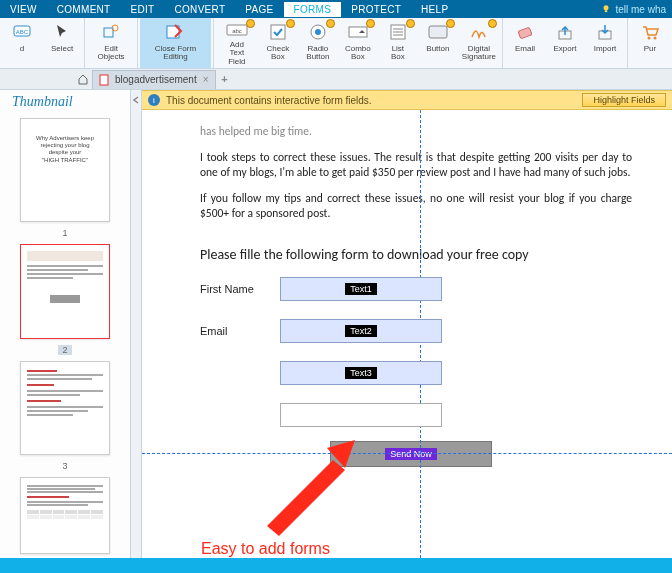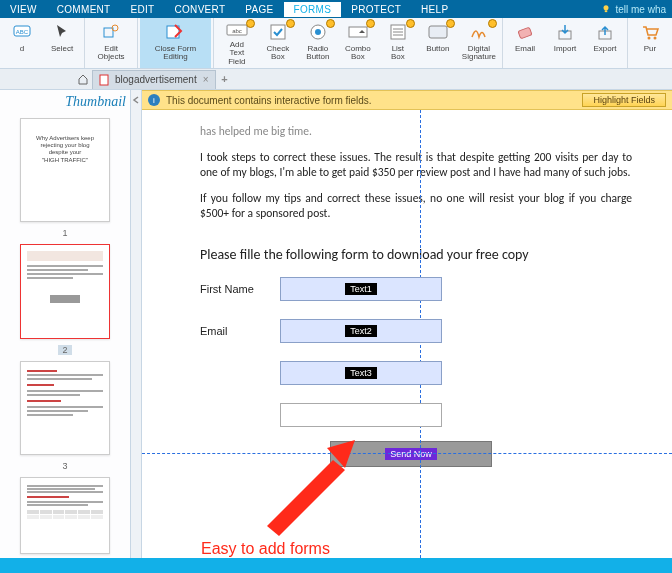--- a/index.html
+++ b/index.html
@@ -22,21 +22,21 @@
 .badged::after{content:"";position:absolute;top:1px;right:3px;width:7px;height:7px;background:#ffbf2b;border-radius:50%;border:1px solid #b37a00}
 
 .doctabs{height:20px;background:#e9eef3;border-bottom:1px solid #c7d6e4;display:flex;align-items:center;padding-left:74px}
 .dtab-home{width:18px;height:18px;display:flex;align-items:center;justify-content:center;color:#555}
 .dtab{height:18px;background:#d4dde6;border:1px solid #b5c3d0;border-bottom:none;display:flex;align-items:center;padding:0 6px;gap:6px;font-size:10px;color:#444}
 .dtab .x{color:#888;font-size:10px}
 .dplus{width:18px;text-align:center;color:#888;font-weight:bold}
 
 .main{flex:1;display:flex;min-height:0}
 .thumbpane{width:130px;border-right:1px solid #c7d6e4;background:#fdfdfe;display:flex;flex-direction:column}
-.thumbhdr{text-align:right;color:#1a7fb8;font-size:14px;padding:4px 4px;font-family:"Times New Roman",serif;font-style:italic}
+.thumbhdr{text-align:left;color:#1a7fb8;font-size:14px;padding:4px 12px;font-family:"Times New Roman",serif;font-style:italic}
 .thumbs{flex:1;overflow:hidden;display:flex;flex-direction:column;align-items:center;gap:6px;padding:4px 0}
 .thumb{width:76px;border:1px solid #ccc;background:#fff;box-shadow:0 1px 2px rgba(0,0,0,.1);padding:6px;font-size:4px;color:#888;line-height:1.2}
 .thumb.sel{border:1.5px solid #e33}
 .tnum{font-size:9px;color:#666}
 .tnum.sel{background:#d0dde8;padding:0 4px}
 .collapse{width:10px;background:#eef2f6;border-right:1px solid #c7d6e4;display:flex;align-items:flex-start;justify-content:center;padding-top:6px;color:#888}
 
 .docarea{flex:1;display:flex;flex-direction:column;min-width:0;position:relative}
 .infobar{height:18px;background:#ffe28a;border-top:1px solid #e3c257;border-bottom:1px solid #e3c257;display:flex;align-items:center;padding:0 6px;font-size:10px;color:#5a4a1b}
 .infobar .ii{width:12px;height:12px;border-radius:50%;background:#2d7fbf;color:#fff;font-size:8px;display:flex;align-items:center;justify-content:center;margin-right:6px}
@@ -204,33 +204,33 @@
             <svg width="20" height="18">
               <rect x="4" y="6" width="12" height="8" rx="2" fill="#f2b2b2" stroke="#c66" transform="rotate(-20 10 10)"></rect>
             </svg>
           </span>
       <span class="lbl">Email</span>
     </div>
     <div class="btn">
       <span class="ic">
             <svg width="18" height="18">
               <rect x="3" y="8" width="12" height="8" fill="none" stroke="#888"></rect>
+              <path d="M9 12V4m-3 3l3-3 3 3" fill="none" stroke="#2a8fd1" stroke-width="1.5"></path>
+            </svg>
+          </span>
+      <span class="lbl">Export</span>
+    </div>
+    <div class="btn">
+      <span class="ic">
+            <svg width="18" height="18">
+              <rect x="3" y="8" width="12" height="8" fill="none" stroke="#888"></rect>
               <path d="M9 2v8m-3-3l3 3 3-3" fill="none" stroke="#2a8fd1" stroke-width="1.5"></path>
             </svg>
           </span>
       <span class="lbl">Import</span>
-    </div>
-    <div class="btn">
-      <span class="ic">
-            <svg width="18" height="18">
-              <rect x="3" y="8" width="12" height="8" fill="none" stroke="#888"></rect>
-              <path d="M9 12V4m-3 3l3-3 3 3" fill="none" stroke="#2a8fd1" stroke-width="1.5"></path>
-            </svg>
-          </span>
-      <span class="lbl">Export</span>
     </div>
   </div>
   <div style="flex:1"></div>
   <div class="rgroup" style="border-right:none">
     <div class="btn">
       <span class="ic">
             <svg width="20" height="18">
               <path d="M3 4h3l2 8h8l2-6H7" fill="none" stroke="#e68a2e" stroke-width="1.5"></path>
               <circle cx="9" cy="15" r="1.5" fill="#e68a2e"></circle>
               <circle cx="15" cy="15" r="1.5" fill="#e68a2e"></circle>

